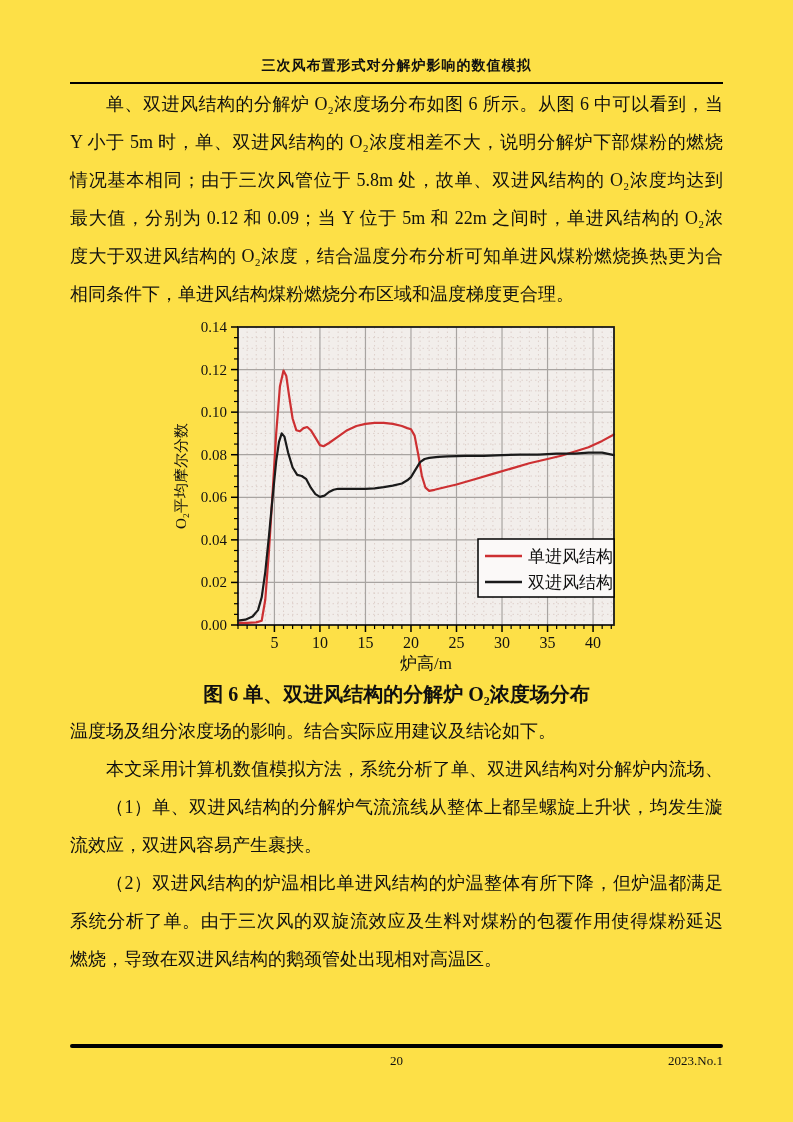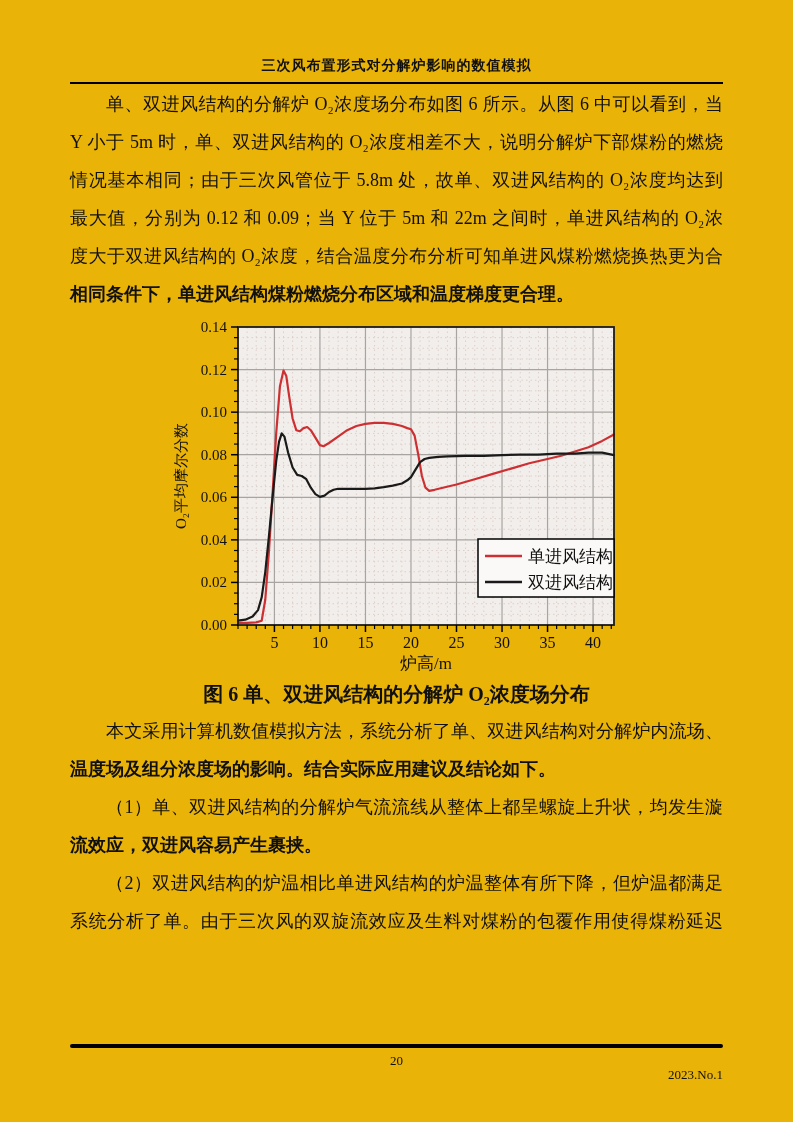--- a/index.html
+++ b/index.html
@@ -1,19 +1,19 @@
 <!DOCTYPE html>
 <html><head>
 <meta charset="utf-8">
 <style>
   html,body{margin:0;padding:0;background:#ffffff;}
   .page{
     position:relative;
     width:793px;height:1122px;
-    background:#eab308;
+    background:#fde047;
     font-family:"Liberation Serif","DejaVu Serif",serif;
     color:#101010;
     box-sizing:border-box;
     padding:0 70px;
     overflow:hidden;
   }
   .running-title{
     padding-top:57px;
     text-align:center;
     font-size:14px;
@@ -30,21 +30,20 @@
     height:38px;
     line-height:38px;
     font-size:18px;
     white-space:nowrap;
     text-align:justify;
     text-align-last:justify;
     text-justify:inter-character;
   }
   .para .line.endline{
     text-align-last:left;
-    font-weight:bold;
   }
   .para .line.indent{
     text-indent:2em;
   }
   .body-block{margin-top:1px;}
   .figure{margin:0;}
   .figure svg{display:block;margin:2px 0 0 96px;}
   .fig-caption{
     margin-top:2px;
     text-align:center;
@@ -68,21 +67,21 @@
     background:#000;
     border-radius:2px;
   }
   .footer-row{
     position:relative;
     margin-top:4px;
     height:18px;line-height:18px;
     font-size:13px;
   }
   .page-num{display:block;text-align:center;}
-  .issue{position:absolute;right:0;top:14px;}
+  .issue{position:absolute;right:0;top:0;}
 </style>
 </head>
 <body>
 
 <div class="page">
 
   <div class="running-title">三次风布置形式对分解炉影响的数值模拟</div>
   <div class="header-rule"></div>
 
   <div class="para body-block">
@@ -263,30 +262,31 @@
         <text x="362" y="247" font-size="17" text-anchor="start" fill="#111" font-family="&quot;Liberation Serif&quot;,&quot;DejaVu Serif&quot;,serif">单进风结构</text>
         <line x1="319" y1="267" x2="356" y2="267" stroke="#1a1a1a" stroke-width="2.4"></line>
         <text x="362" y="273" font-size="17" text-anchor="start" fill="#111" font-family="&quot;Liberation Serif&quot;,&quot;DejaVu Serif&quot;,serif">双进风结构</text>
       </svg>
     <div class="fig-caption">图 6 单、双进风结构的分解炉 O₂浓度场分布</div>
   </div>
 
 
   <div class="conclusions" id="conclusions">
       <div class="para">
+        <div class="line endline">温度场及组分浓度场的影响。结合实际应用建议及结论如下。</div>
         <div class="line indent">本文采用计算机数值模拟方法，系统分析了单、双进风结构对分解炉内流场、</div>
-        <div class="line endline">温度场及组分浓度场的影响。结合实际应用建议及结论如下。</div>
       </div>
       <div class="para">
         <div class="line indent">（1）单、双进风结构的分解炉气流流线从整体上都呈螺旋上升状，均发生漩</div>
         <div class="line endline">流效应，双进风容易产生裹挟。</div>
       </div>
       <div class="para">
         <div class="line indent">（2）双进风结构的炉温相比单进风结构的炉温整体有所下降，但炉温都满足</div>
         <div class="line">系统分析了单。由于三次风的双旋流效应及生料对煤粉的包覆作用使得煤粉延迟</div>
+        <div class="line endline">燃烧，导致在双进风结构的鹅颈管处出现相对高温区。</div>
       </div>
     </div>
 
   <div class="footer">
     <div class="footer-rule"></div>
     <div class="footer-row">
       <span class="page-num">20</span>
       <span class="issue">2023.No.1</span>
     </div>
   </div>

